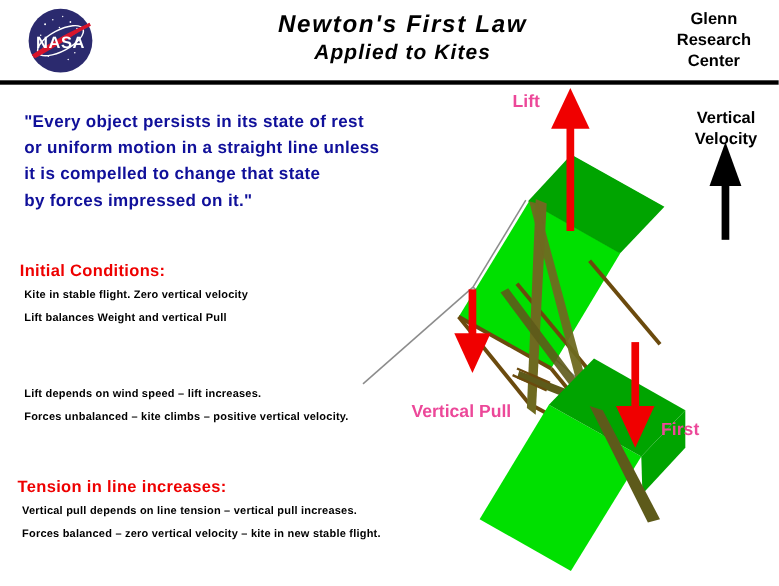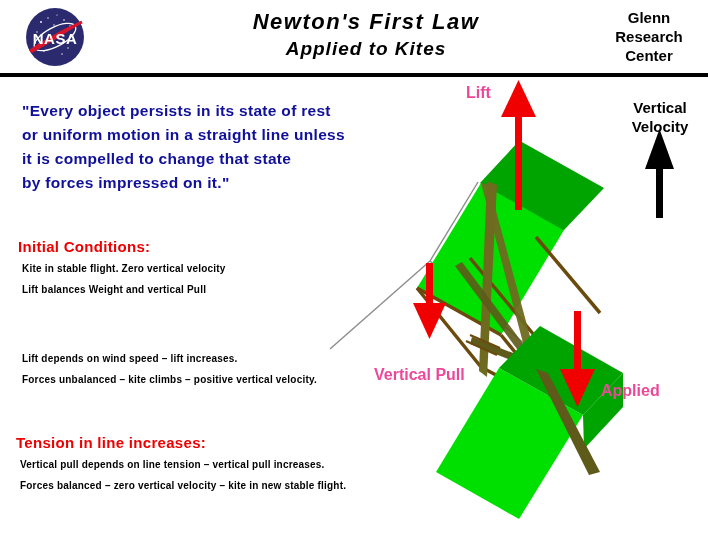--- a/index.html
+++ b/index.html
@@ -187,18 +187,18 @@
 
   <g>
     <rect x="656" y="75" width="7" height="66" fill="#000000"></rect>
     <polygon points="659.5,52 674,92 645,92" fill="#000000"></polygon>
   </g>
 
 </svg>
 </div>
 
 <div class="abs flabel" id="label-lift">Lift</div>
-<div class="abs flabel" id="label-weight">Applied</div>
+<div class="abs flabel" id="label-weight">First</div>
 <div class="abs flabel" id="label-vpull">Vertical Pull</div>
 <div class="abs" id="label-vvel">
   <div>Vertical</div>
   <div>Velocity</div>
 </div>
 
 </body></html>

